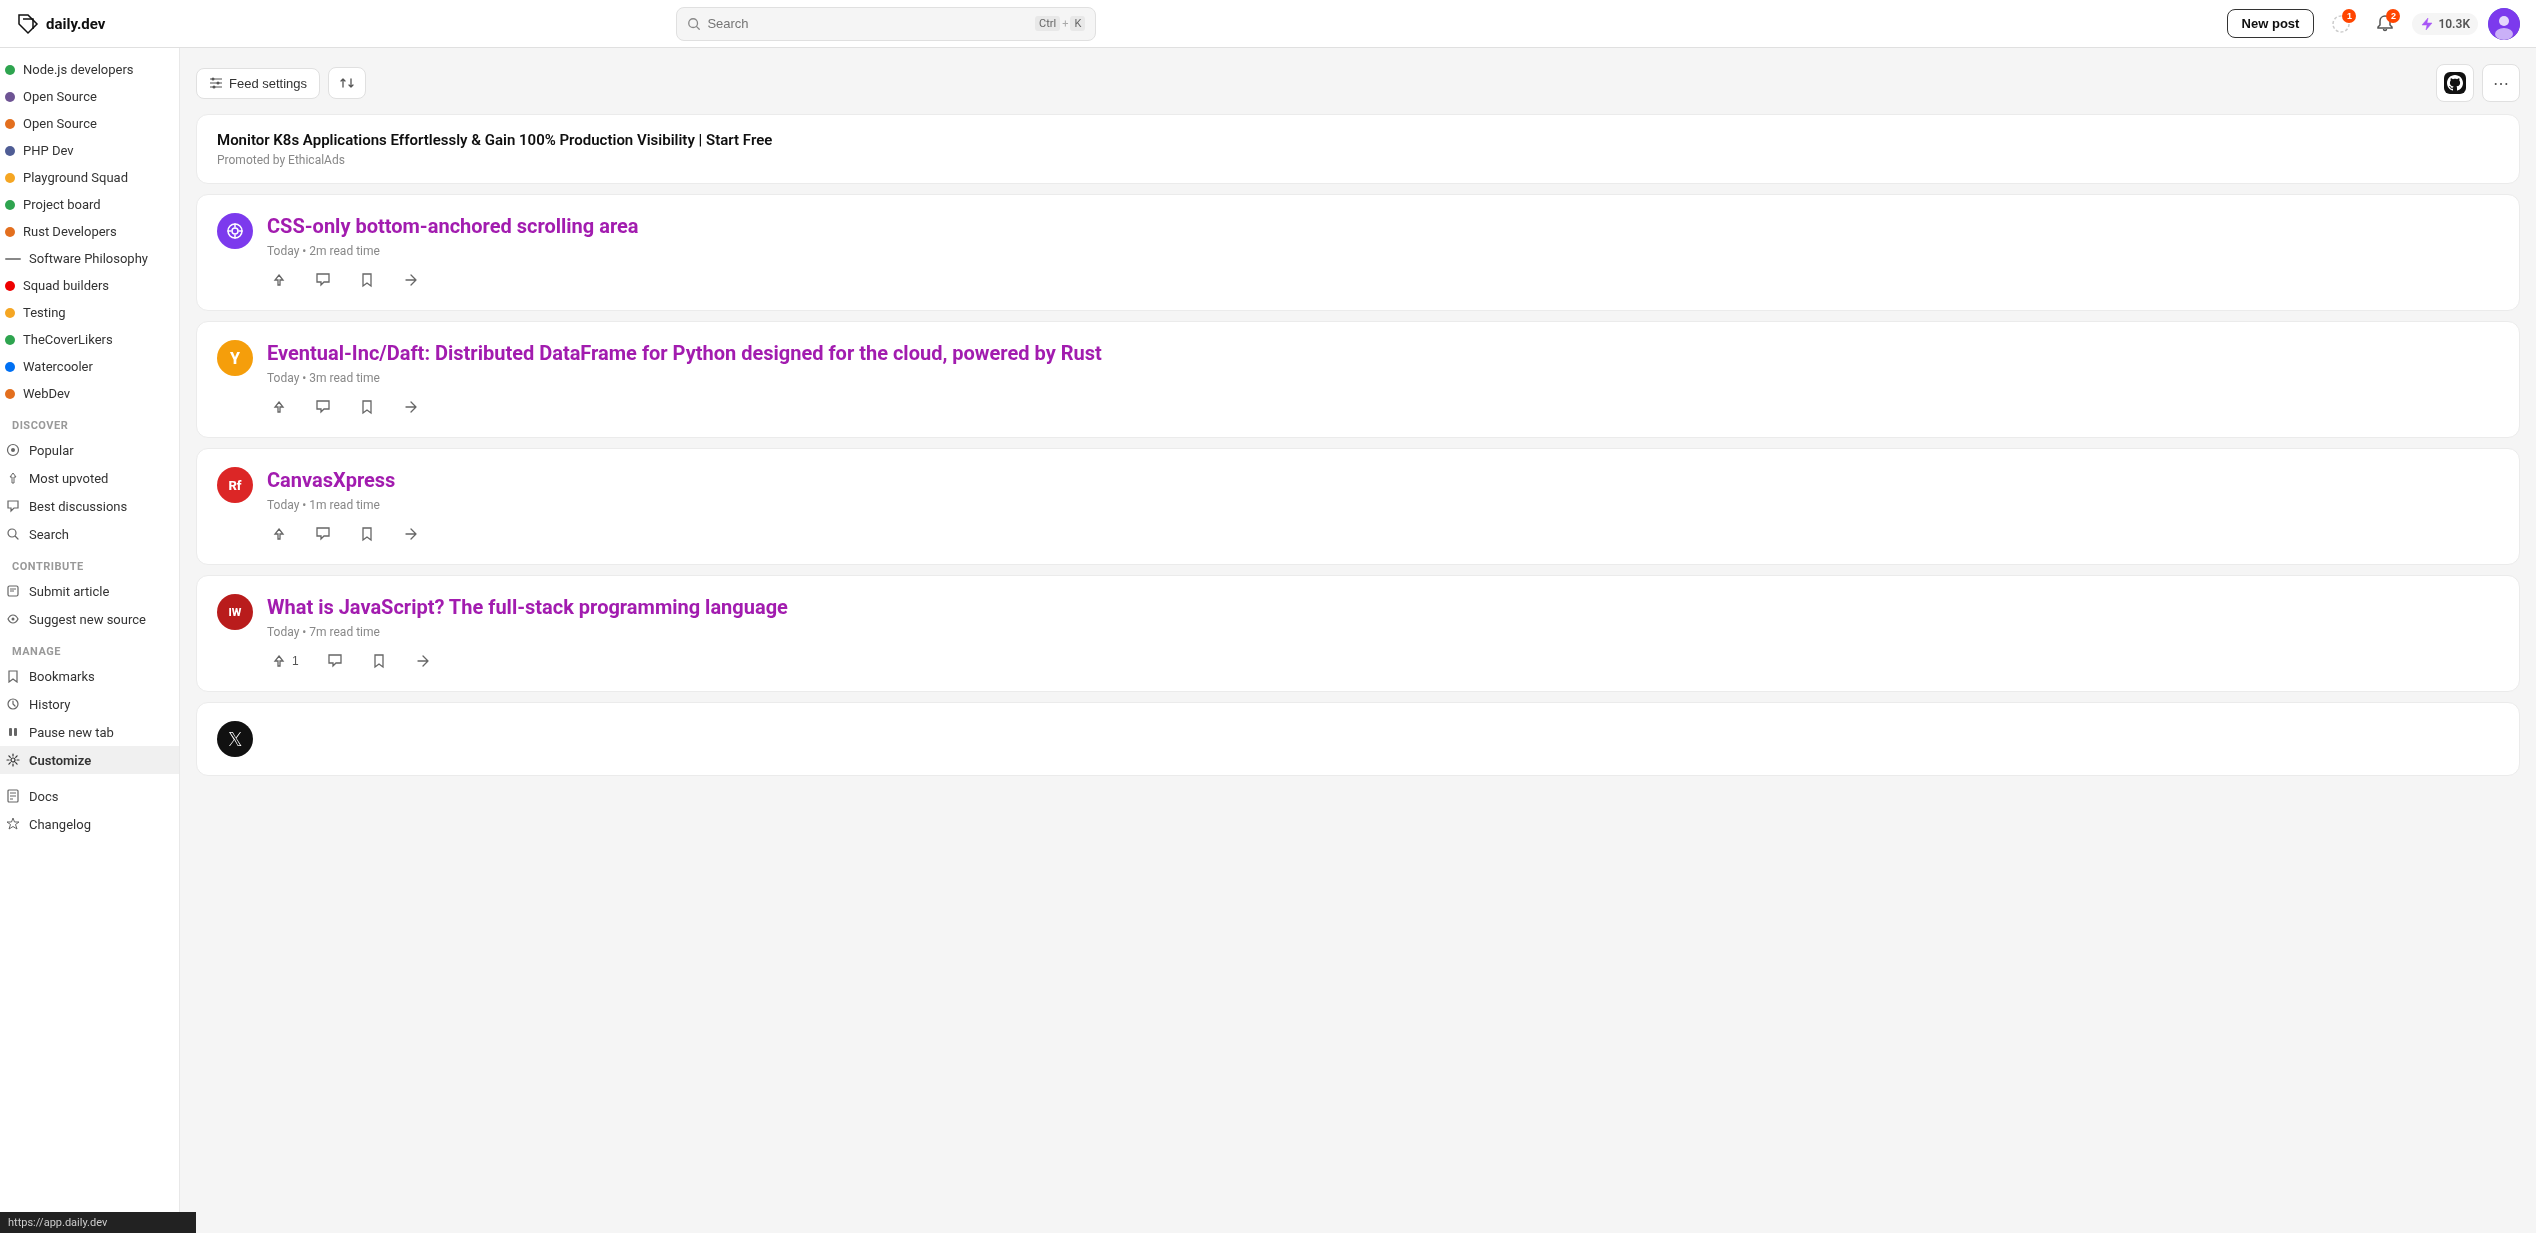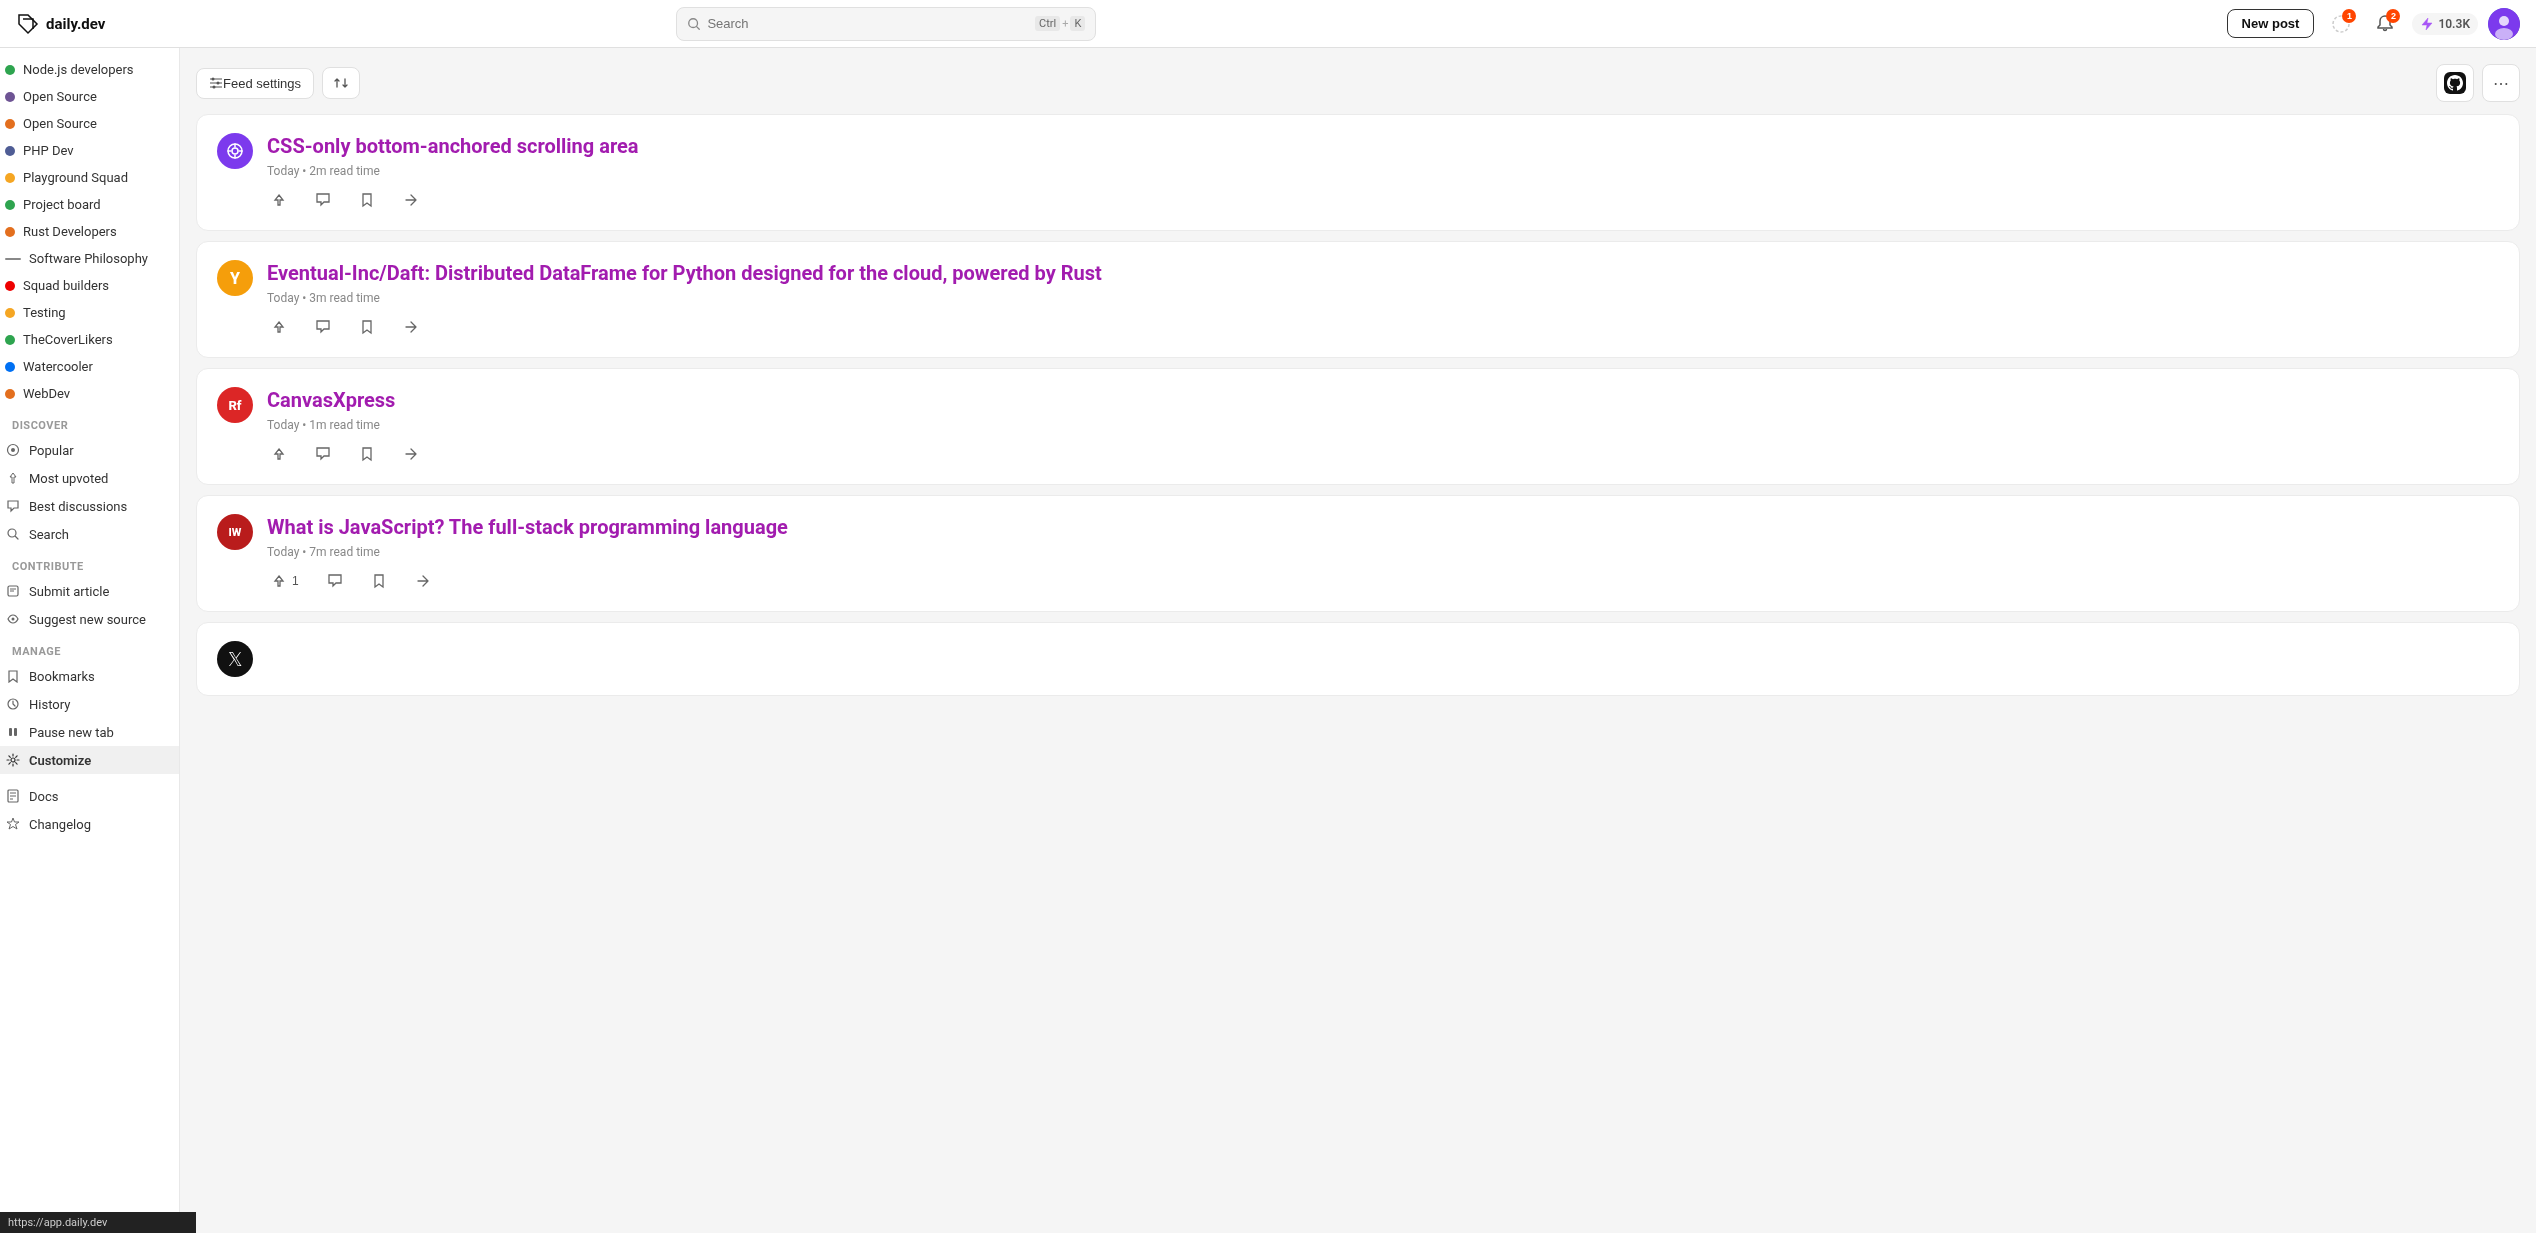--- a/index.html
+++ b/index.html
@@ -44,21 +44,21 @@
     .sidebar-icon { width: 16px; height: 16px; flex-shrink: 0; display: flex; align-items: center; justify-content: center; color: #666; }
 
     
     .main { flex: 1; overflow-y: auto; background: #f5f5f5; padding: 16px; }
     .main::-webkit-scrollbar { width: 6px; }
     .main::-webkit-scrollbar-thumb { background: #ccc; border-radius: 3px; }
 
     
     .feed-header { display: flex; align-items: center; justify-content: space-between; margin-bottom: 12px; }
     .feed-settings-btn {
-      display: flex; align-items: center; gap: 0; background: #fff; border: 1px solid #e0e0e0;
+      display: flex; align-items: center; gap: 6px; background: #fff; border: 1px solid #e0e0e0;
       border-radius: 8px; padding: 7px 12px; font-size: 13px; cursor: pointer; color: #333; font-weight: 500;
     }
     .sort-btn { background: #fff; border: 1px solid #e0e0e0; border-radius: 8px; padding: 7px 10px; cursor: pointer; display: flex; align-items: center; color: #555; }
     .feed-right { display: flex; align-items: center; gap: 8px; }
     .github-icon-btn { background: #fff; border: 1px solid #e0e0e0; border-radius: 8px; width: 38px; height: 38px; display: flex; align-items: center; justify-content: center; cursor: pointer; }
     .more-btn { background: #fff; border: 1px solid #e0e0e0; border-radius: 8px; width: 38px; height: 38px; display: flex; align-items: center; justify-content: center; cursor: pointer; color: #555; font-size: 18px; }
 
     
     .card { background: #fff; border-radius: 12px; padding: 18px 20px; margin-bottom: 10px; border: 1px solid #ebebeb; }
     .card-ad { background: #fff; border-radius: 12px; padding: 16px 20px; margin-bottom: 10px; border: 1px solid #ebebeb; cursor: pointer; }
@@ -336,20 +336,24 @@
             <rect width="22" height="22" rx="6" fill="#111"></rect>
             <path d="M11 3C6.58 3 3 6.58 3 11C3 14.54 5.29 17.53 8.47 18.59C8.87 18.66 9.02 18.42 9.02 18.21C9.02 18.02 9.01 17.39 9.01 16.72C7 17.09 6.48 16.23 6.32 15.78C6.23 15.55 5.84 14.84 5.5 14.65C5.22 14.5 4.82 14.13 5.49 14.12C6.12 14.11 6.57 14.7 6.72 14.94C7.44 16.15 8.59 15.81 9.05 15.6C9.12 15.08 9.33 14.73 9.56 14.53C7.78 14.33 5.92 13.64 5.92 10.58C5.92 9.71 6.23 8.99 6.74 8.43C6.66 8.23 6.38 7.41 6.82 6.31C6.82 6.31 7.49 6.1 9.02 7.13C9.66 6.95 10.34 6.86 11.02 6.86C11.7 6.86 12.38 6.95 13.02 7.13C14.55 6.09 15.22 6.31 15.22 6.31C15.66 7.41 15.38 8.23 15.3 8.43C15.81 8.99 16.12 9.7 16.12 10.58C16.12 13.65 14.25 14.33 12.47 14.53C12.76 14.78 13.01 15.26 13.01 16.01C13.01 17.08 13 17.94 13 18.21C13 18.42 13.15 18.67 13.55 18.59C16.71 17.53 19 14.53 19 11C19 6.58 15.42 3 11 3Z" fill="white"></path>
           </svg>
         </div>
         <button class="more-btn" style="font-size:16px; color:#555;">
           ⋯
         </button>
       </div>
     </div>
 
+    <div class="card-ad">
+      <div class="card-ad-title">Monitor K8s Applications Effortlessly &amp; Gain 100% Production Visibility | Start Free</div>
+      <div class="card-ad-promo">Promoted by EthicalAds</div>
+    </div>
 
     <div class="card">
       <div class="card-content">
         <div class="card-source-icon" style="background:#7c3aed;">
           <svg width="18" height="18" viewBox="0 0 18 18" fill="none">
             <circle cx="9" cy="9" r="7" stroke="white" stroke-width="1.5"></circle>
             <circle cx="9" cy="9" r="3" stroke="white" stroke-width="1.5"></circle>
             <path d="M9 2V5M9 13V16M2 9H5M13 9H16" stroke="white" stroke-width="1.5" stroke-linecap="round"></path>
           </svg>
         </div>

